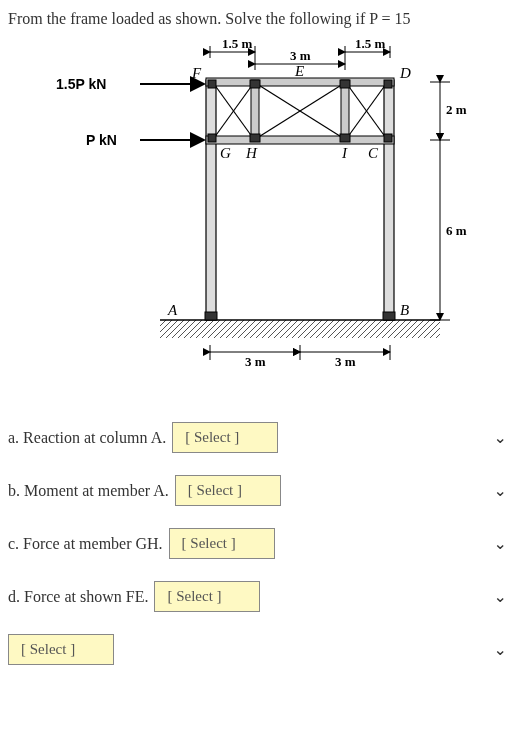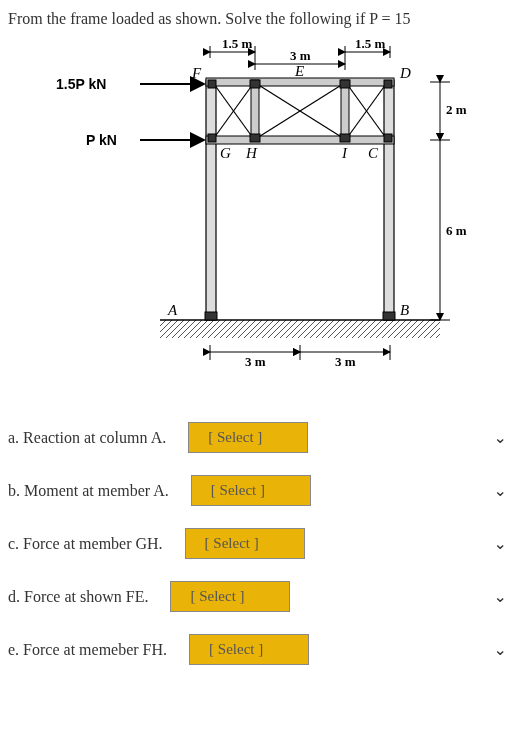--- a/index.html
+++ b/index.html
@@ -17,31 +17,31 @@
   }
   .diagram-wrap {
     width: 420px;
     margin: 10px auto 20px auto;
   }
   svg { display:block; }
   .q-row {
     display: flex;
     align-items: center;
     margin: 22px 0;
-    gap: 22px;
+    gap: 6px;
   }
   .q-label {
     white-space: nowrap;
   }
   .select-box {
     border: 1px solid #888;
-    padding: 6px 19px;
+    padding: 6px 12px;
     font-size: 15px;
     color: #555;
-    background: #eab308;
+    background: #fef9c3;
     min-width: 80px;
     display:inline-block;
   }
   .chev {
     margin-left: auto;
     padding-right: 4px;
     color: #333;
   }
   .dim-text {
     font-family: 'Times New Roman', serif;
@@ -186,16 +186,15 @@
   <span class="chev">⌄</span>
 </div>
 
 <div class="q-row">
   <span class="q-label">d. Force at shown FE.</span>
   <span class="select-box">[ Select ]</span>
   <span class="chev">⌄</span>
 </div>
 
 <div class="q-row">
-  <span class="q-label">e. Force at memeber FH.</span>
   <span class="select-box">[ Select ]</span>
   <span class="chev">⌄</span>
 </div>
 
 </body></html>

